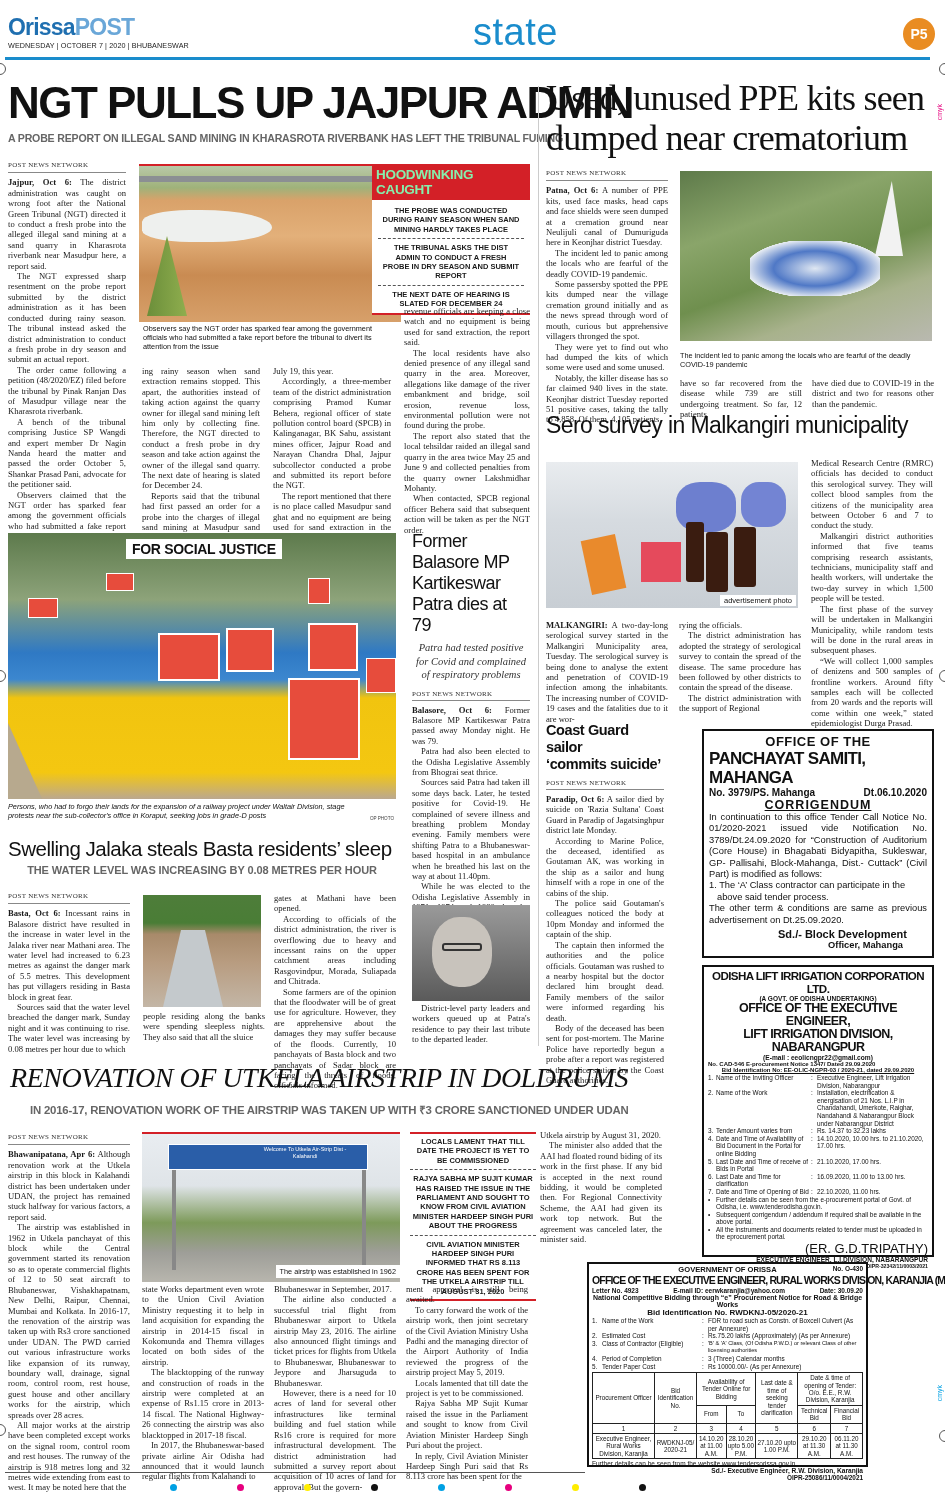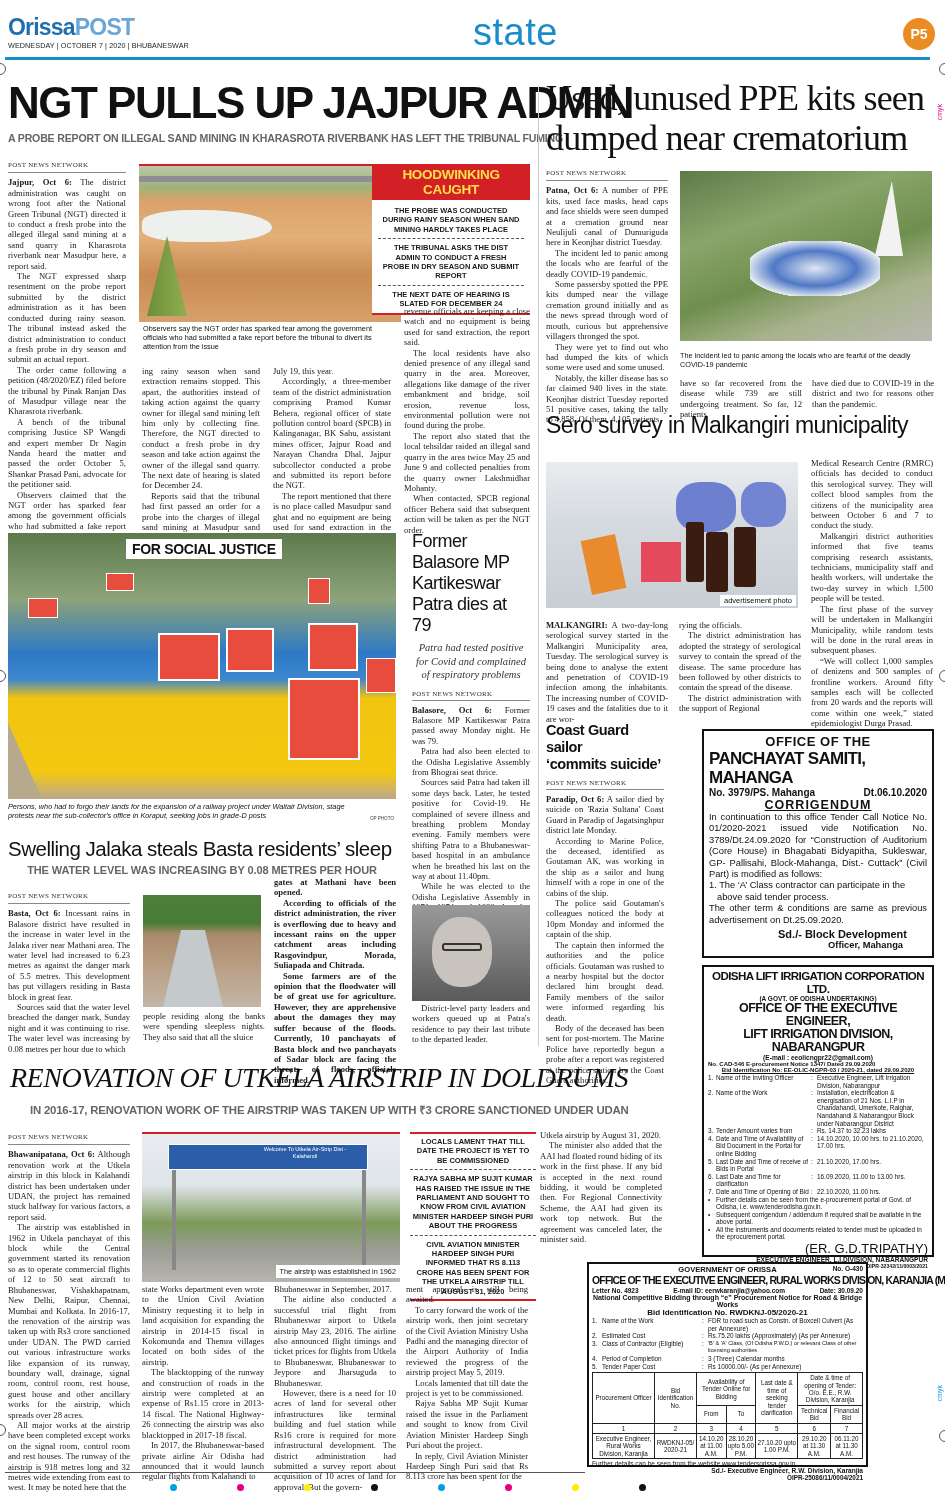--- a/index.html
+++ b/index.html
@@ -49,21 +49,21 @@
     <p>Observers claimed that the NGT order has sparked fear among the government officials who had submitted a fake report before the tribunal to divert its attention away from the issue.</p>
     <p>The tribunal in its order said that the probe was conducted dur-</p>
   </div>
 
   <div class="abs photo" style="left:131px;top:84px;width:262px;height:158px;background:linear-gradient(180deg,#b9c9a8 0%,#9fb27a 14%,#d9a26a 22%,#e3b07a 45%,#c98b52 70%,#d7a06a 100%);border-top:2px solid #d32027;">
     <div class="abs" style="left:0;top:10px;width:262px;height:6px;background:#8b8f93;"></div>
     <div class="abs" style="left:3px;top:44px;width:130px;height:32px;background:#eef0ee;border-radius:40% 60% 50% 40%;"></div>
     <div class="abs" style="left:8px;top:70px;width:40px;height:80px;background:linear-gradient(90deg,#6b8e3a,#8fae4e);clip-path:polygon(50% 0,100% 100%,0 100%);"></div>
   </div>
   <div class="abs" style="left:364px;top:84px;width:158px;">
-    <div class="hl-sans" style="background:#d32027;color:#fde047;font-size:13.5px;padding:3px 4px;text-align:center;letter-spacing:-0.3px;">HOODWINKING CAUGHT</div>
+    <div class="hl-sans" style="background:#d32027;color:#86efac;font-size:13.5px;padding:3px 4px;letter-spacing:-0.3px;">HOODWINKING CAUGHT</div>
     <div style="background:#fff;padding:3px 6px 0;border-bottom:2px solid #d32027;">
       <div class="boxhl" style="padding:3px 4px 4px;">THE PROBE WAS CONDUCTED DURING RAINY SEASON WHEN SAND MINING HARDLY TAKES PLACE</div>
       <div class="dash"></div>
       <div class="boxhl" style="padding:4px 4px;">THE TRIBUNAL ASKS THE DIST ADMIN TO CONDUCT A FRESH PROBE IN DRY SEASON AND SUBMIT REPORT</div>
       <div class="dash"></div>
       <div class="boxhl" style="padding:4px 4px 4px;">THE NEXT DATE OF HEARING IS SLATED FOR DECEMBER 24</div>
     </div>
   </div>
   <div class="abs cap" style="left:135px;top:244px;width:255px;">Observers say the NGT order has sparked fear among the government officials who had submitted a fake report before the tribunal to divert its attention from the issue</div>
 
@@ -196,33 +196,33 @@
     <div class="pnn">POST NEWS NETWORK</div>
     <p class="first"><b>Basta, Oct 6:</b> <span>Incessant rains in Balasore district have resulted in the increase in water level in the Jalaka river near Mathani area. The water level had increased to 6.23 metres as against the danger mark of 5.5 metres. This development has put villagers residing in Basta block in great fear.</span></p>
     <p>Sources said that the water level breached the danger mark, Sunday night and it was continuing to rise. The water level was increasing by 0.08 metres per hour due to which</p>
   </div>
   <div class="abs photo" style="left:135px;top:58px;width:118px;height:112px;background:linear-gradient(180deg,#4e7d3a 0%,#4a7d36 25%,#a88a6a 35%,#b89c80 60%,#c3b6a6 100%);">
     <div class="abs" style="left:20px;top:35px;width:60px;height:77px;background:#c4c9cc;clip-path:polygon(30% 0,70% 0,100% 100%,0 100%);"></div>
   </div>
   <div class="abs col" style="left:135px;top:174px;width:122px;">
       <p class="first">people residing along the banks were spending sleepless nights. They also said that all the sluice</p>
     </div>
-  <div class="abs col" style="left:266px;top:40px;width:122px;font-weight:bold;">
+  <div class="abs col" style="left:266px;top:56px;width:122px;">
     <p class="first">gates at Mathani have been opened.</p>
     <p>According to officials of the district administration, the river is overflowing due to heavy and incessant rains on the upper catchment areas including Rasgovindpur, Morada, Suliapada and Chitrada.</p>
     <p>Some farmers are of the opinion that the floodwater will be of great use for agriculture. However, they are apprehensive about the damages they may suffer because of the floods. Currently, 10 panchayats of Basta block and two panchayats of Sadar block are facing the threats of floods, officials informed.</p>
   </div>
 </div>
 
 <div class="abs" style="left:8px;top:1062px;width:582px;height:410px;">
   <div class="serif" style="font-style:italic;font-size:28px;letter-spacing:-0.5px;color:#111;white-space:nowrap;margin-left:2px;">RENOVATION OF UTKELA AIRSTRIP IN DOLDRUMS</div>
   <div class="hl-sans" style="font-size:11.4px;color:#666;margin-top:8px;margin-left:22px;letter-spacing:-0.2px;white-space:nowrap;">IN 2016-17, RENOVATION WORK OF THE AIRSTRIP WAS TAKEN UP WITH ₹3 CRORE SANCTIONED UNDER UDAN</div>
   <div class="abs col" style="left:0;top:70px;width:122px;">
     <div class="pnn">POST NEWS NETWORK</div>
-    <p class="first"><b>Bhawanipatana, Oct 6:</b> <span>Although renovation work at the Utkela airstrip in this block in Kalahandi district has been undertaken under UDAN, the project has remained stuck halfway for various factors, a report said.</span></p>
+    <p class="first"><b>Bhawanipatana, Apr 6:</b> <span>Although renovation work at the Utkela airstrip in this block in Kalahandi district has been undertaken under UDAN, the project has remained stuck halfway for various factors, a report said.</span></p>
     <p>The airstrip was established in 1962 in Utkela panchayat of this block while the Central government started its renovation so as to operate commercial flights of 12 to 50 seat aircraft to Bhubaneswar, Vishakhapatnam, New Delhi, Raipur, Chennai, Mumbai and Kolkata. In 2016-17, the renovation of the airstrip was taken up with Rs3 crore sanctioned under UDAN. The PWD carried out various infrastructure works like expansion of its runway, boundary wall, drainage, signal room, control room, rest house, guest house and other ancillary works for the airstrip, which spreads over 28 acres.</p>
     <p>All major works at the airstrip have been completed except works on the signal room, control room and rest houses. The runway of the airstrip is 918 metres long and 32 metres wide extending from east to west. It may be noted here that the</p>
   </div>
   <div class="abs photo" style="left:134px;top:70px;width:258px;height:150px;border-top:2px solid #d32027;background:linear-gradient(180deg,#e9edf1 0%,#dfe4e8 35%,#7d9a5a 60%,#9e9e98 80%,#b8b6ae 100%);">
     <div class="abs" style="left:26px;top:10px;width:200px;height:26px;background:#2a5ea8;border:1px solid #fff;"></div>
     <div class="abs sans" style="left:118px;top:12px;width:90px;font-size:5.5px;color:#fff;text-align:center;line-height:7px;">Welcome To Utkela Air-Strip Dist - Kalahandi</div>
     <div class="abs" style="left:30px;top:36px;width:4px;height:100px;background:#888;"></div>
     <div class="abs" style="left:220px;top:36px;width:4px;height:100px;background:#888;"></div>
     <div class="abs cap" style="right:0;bottom:4px;background:#fff;padding:2px 4px;font-size:7.3px;">The airstrip was established in 1962</div>
   </div>

